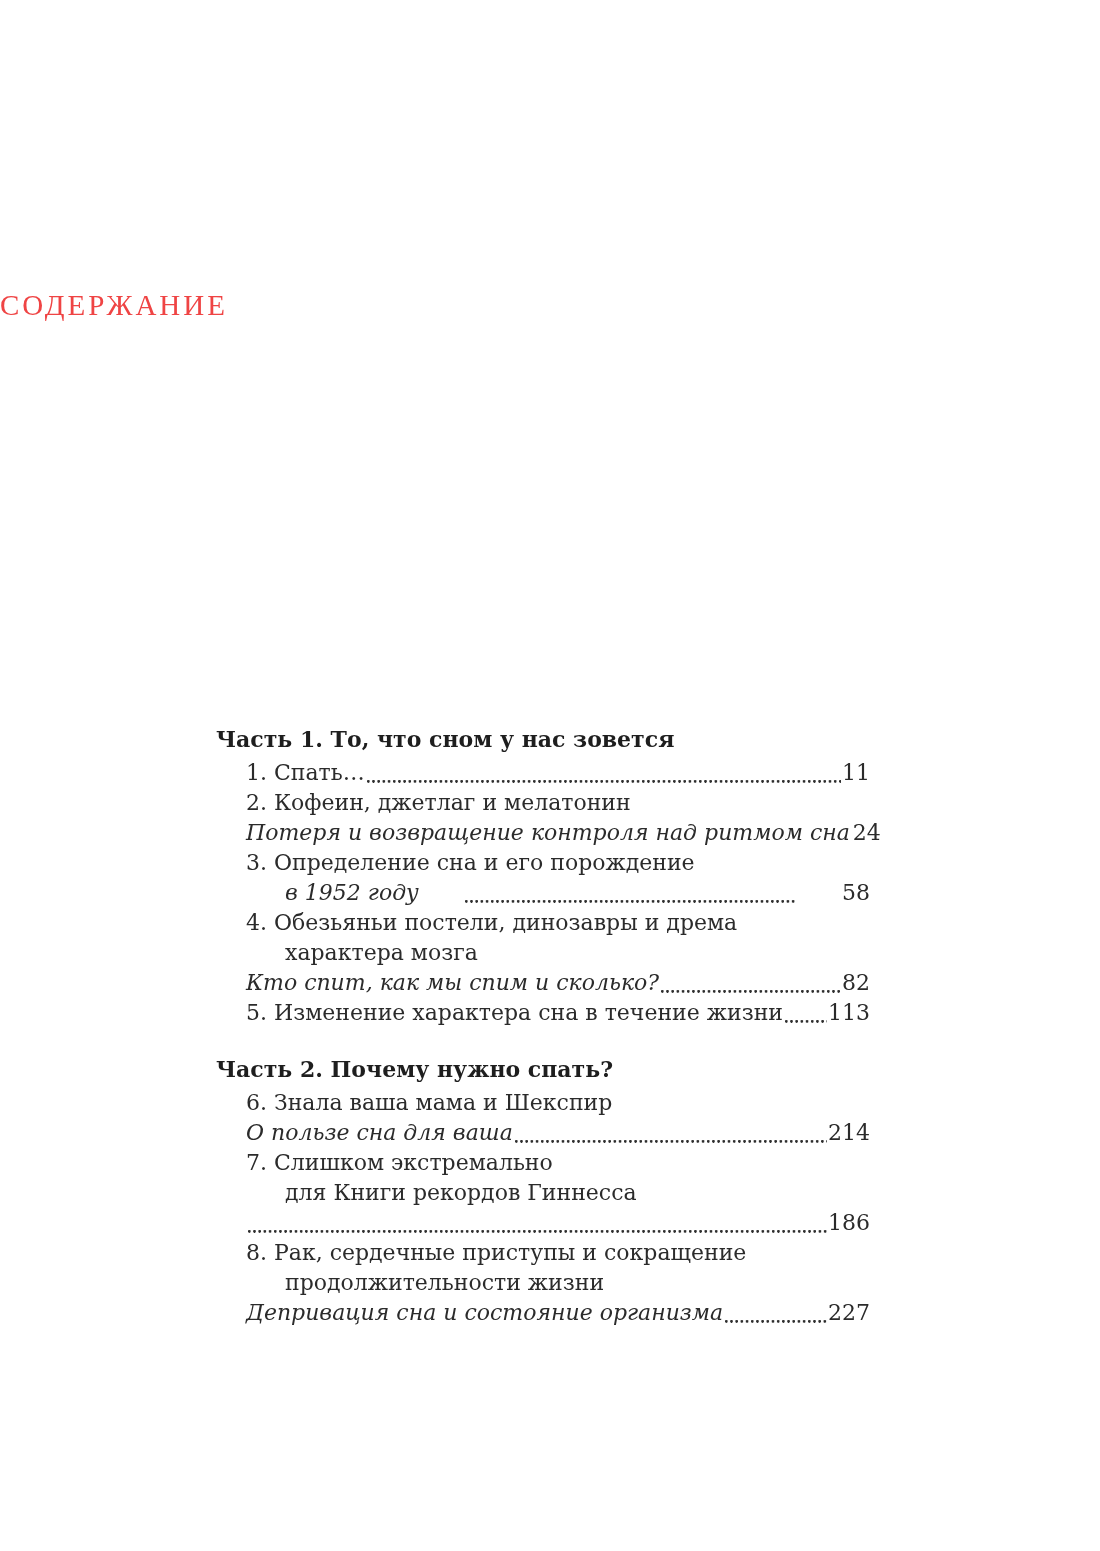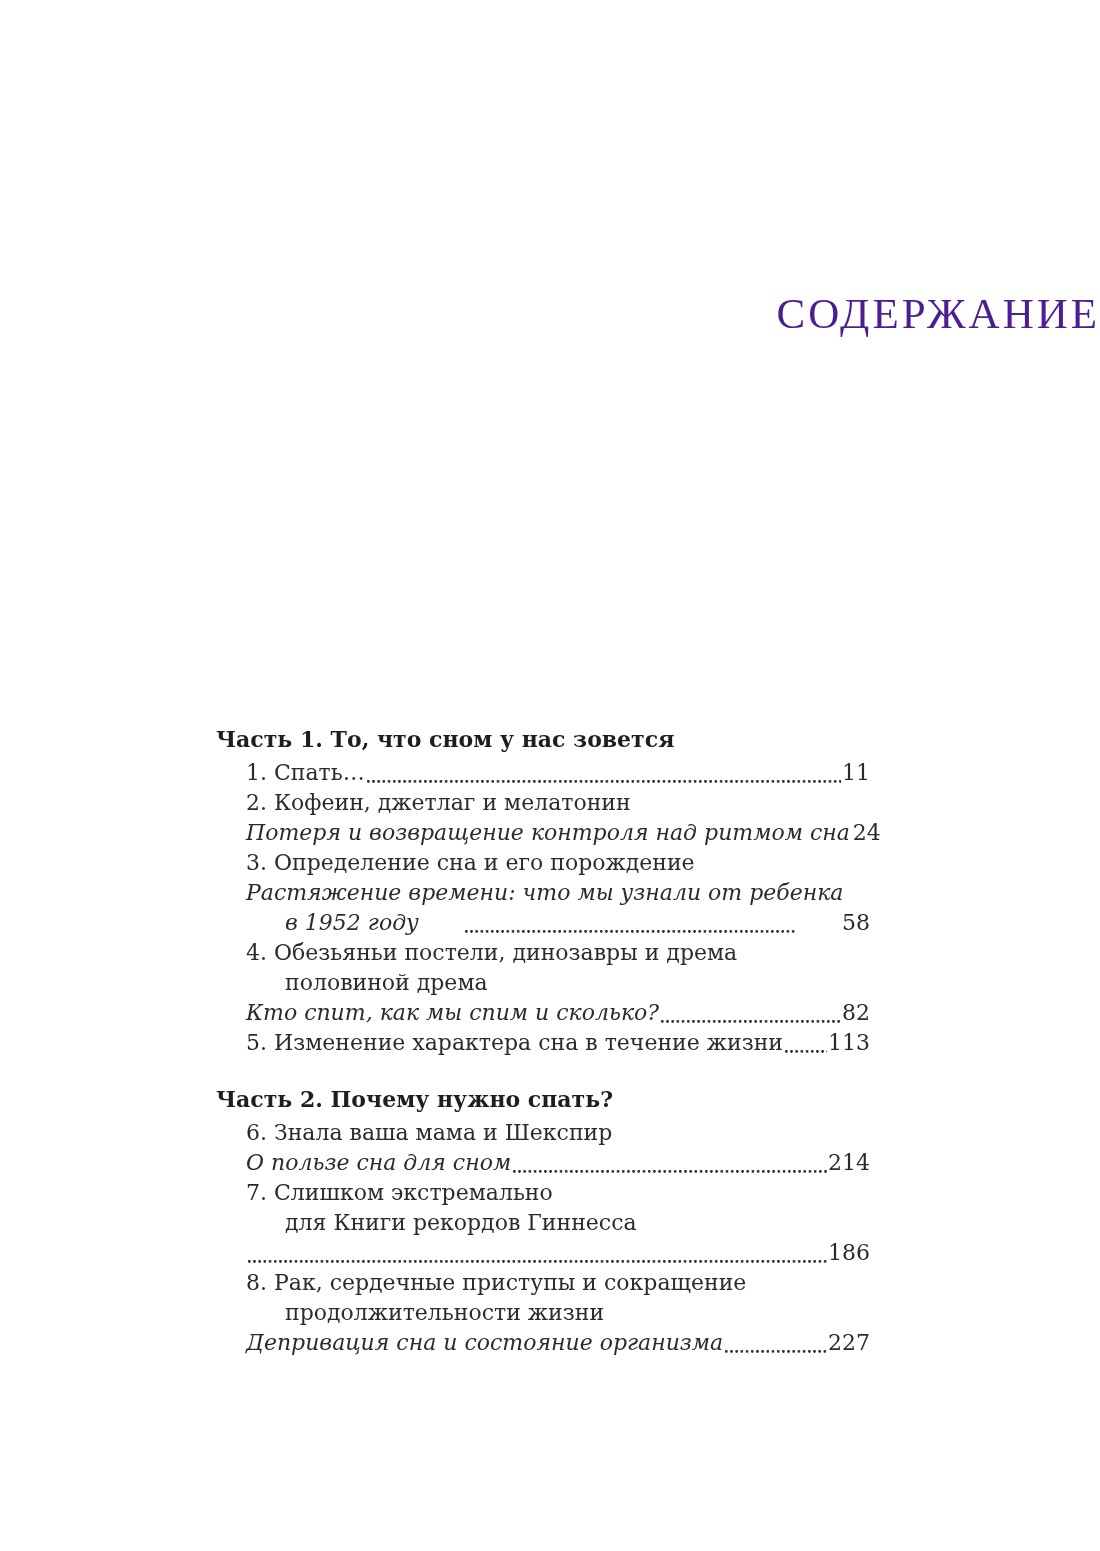--- a/index.html
+++ b/index.html
@@ -15,26 +15,26 @@
     overflow: hidden;
     font-family: "DejaVu Serif", serif;
     color: #2b2b2b;
   }
   .title {
     position: absolute;
     top: 289px;
     left: 0;
     width: 100%;
     margin: 0;
-    text-align: right;
+    text-align: left;
     font-family: "Liberation Serif", serif;
     font-weight: 400;
-    font-size: 43px;
+    font-size: 29px;
     letter-spacing: 3px;
-    color: #4c1d95;
+    color: #ef4444;
   }
   .toc {
     position: absolute;
     top: 724px;
     left: 216px;
     width: 654px;
     font-size: 22px;
   }
   .section + .section {
     margin-top: 26px;
@@ -93,52 +93,49 @@
           <span class="text">2. Кофеин, джетлаг и мелатонин</span>
         </div>
         <div class="row italic">
           <span class="text">Потеря и возвращение контроля над ритмом сна</span>
           <span class="leader"></span>
           <span class="page-num">24</span>
         </div>
         <div class="row">
           <span class="text">3. Определение сна и его порождение</span>
         </div>
-        <div class="row italic">
-          <span class="text">Растяжение времени: что мы узнали от ребенка</span>
-        </div>
         <div class="row indent2 italic">
           <span class="text">в 1952 году</span>
           <span class="leader"></span>
           <span class="page-num">58</span>
         </div>
         <div class="row">
           <span class="text">4. Обезьяньи постели, динозавры и дрема</span>
         </div>
         <div class="row indent2">
-          <span class="text">половиной дрема</span>
+          <span class="text">характера мозга</span>
         </div>
         <div class="row italic">
           <span class="text">Кто спит, как мы спим и сколько?</span>
           <span class="leader"></span>
           <span class="page-num">82</span>
         </div>
         <div class="row">
           <span class="text">5. Изменение характера сна в течение жизни</span>
           <span class="leader"></span>
           <span class="page-num">113</span>
         </div>
       </div>
       <div class="section">
         <div class="part-header">Часть 2. Почему нужно спать?</div>
         <div class="row">
           <span class="text">6. Знала ваша мама и Шекспир</span>
         </div>
         <div class="row italic">
-          <span class="text">О пользе сна для сном</span>
+          <span class="text">О пользе сна для ваша</span>
           <span class="leader"></span>
           <span class="page-num">214</span>
         </div>
         <div class="row">
           <span class="text">7. Слишком экстремально</span>
         </div>
         <div class="row indent2">
           <span class="text">для Книги рекордов Гиннесса</span>
         </div>
         <div class="row italic">

